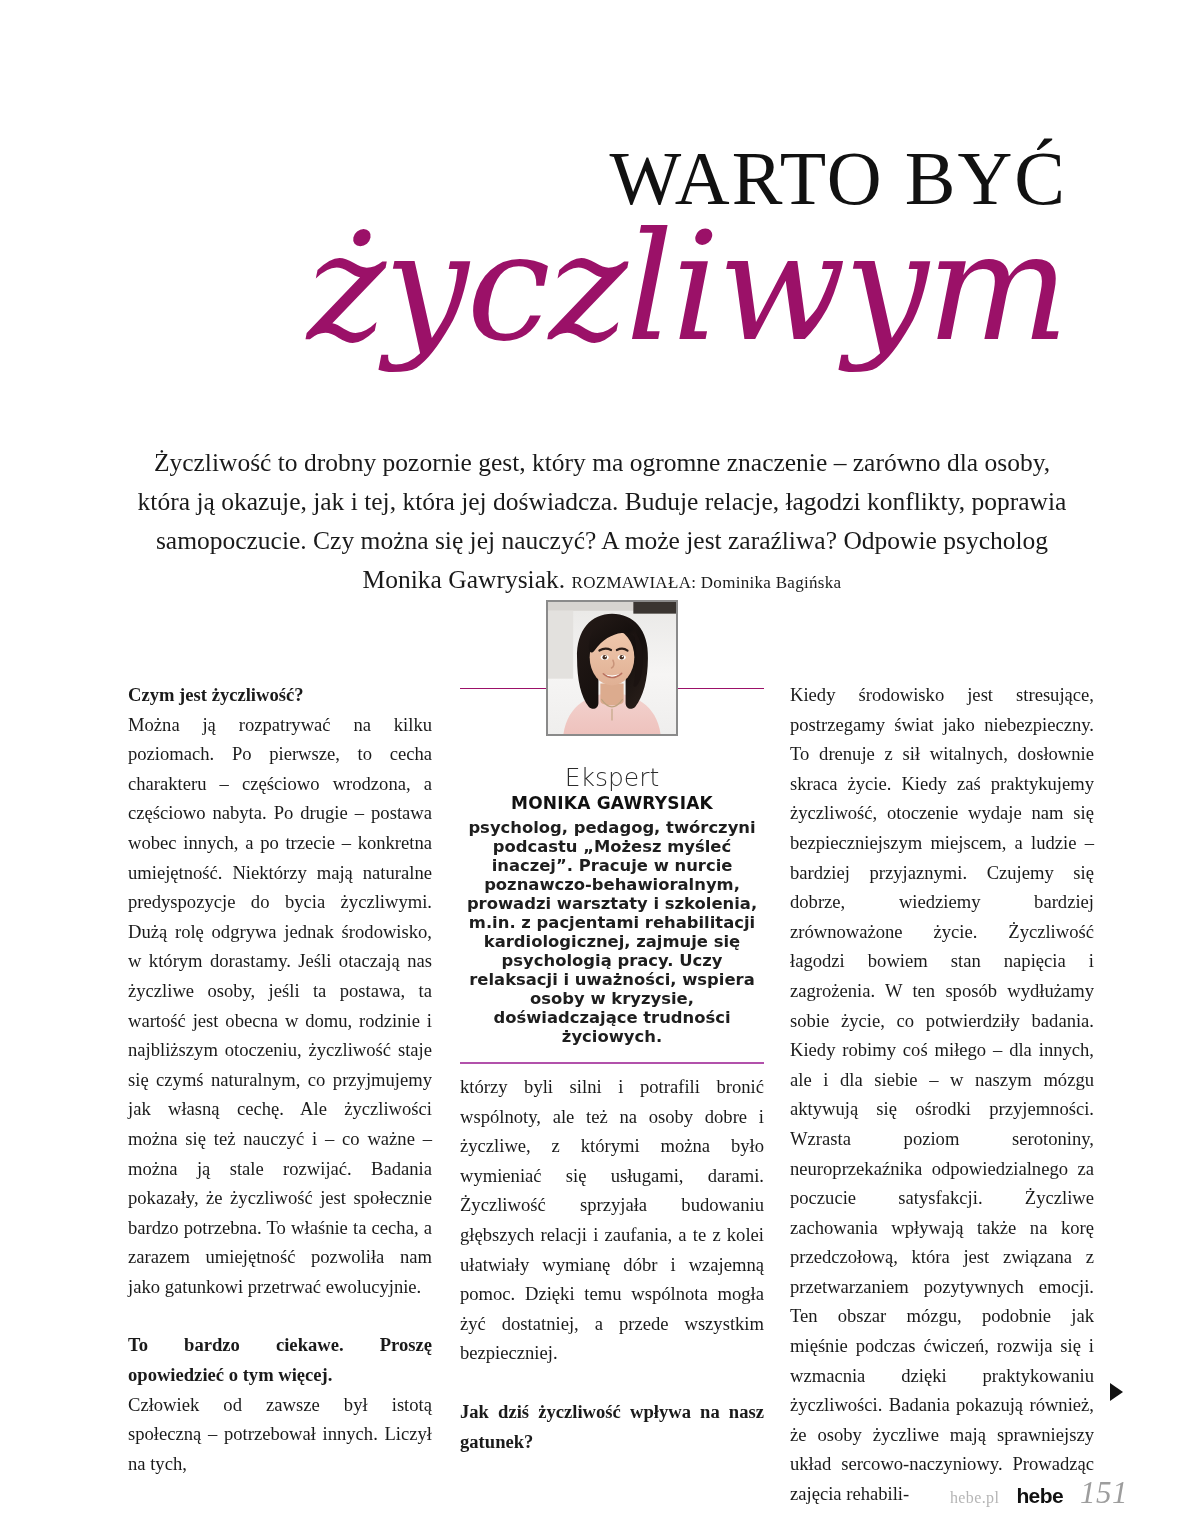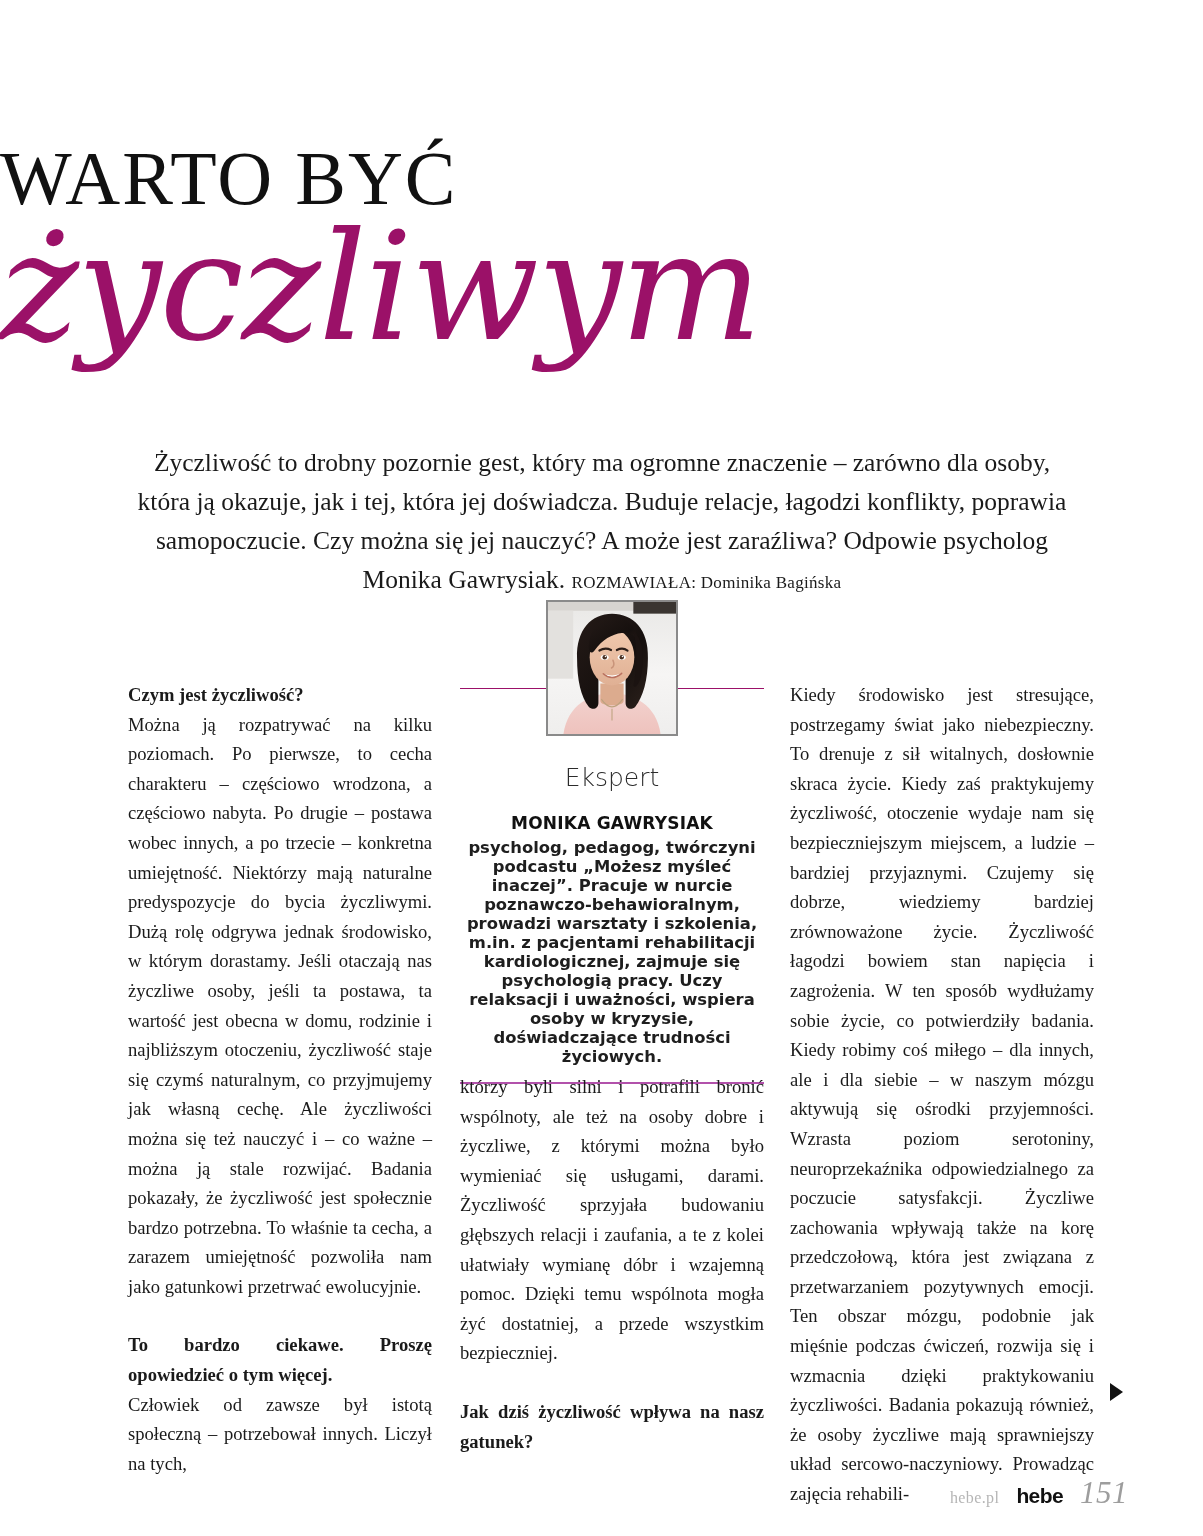--- a/index.html
+++ b/index.html
@@ -18,21 +18,21 @@
     position: absolute;
     inset: 0;
   }
 
   
   .title-block {
     position: absolute;
     top: 140px;
     left: 0;
     width: 1067px;
-    text-align: left;
+    text-align: right;
   }
 
   .title-line1 {
     font-family: "Liberation Serif", serif;
     font-size: 76px;
     letter-spacing: 2px;
     color: #111111;
     line-height: 1.0;
     font-weight: 400;
     white-space: nowrap;
@@ -128,21 +128,21 @@
     margin-top: 28px;
     line-height: 1.15;
   }
 
   .expert-name {
     font-family: "DejaVu Sans", sans-serif;
     font-size: 17px;
     font-weight: bold;
     letter-spacing: 0.2px;
     color: #111111;
-    margin-top: 20px;
+    margin-top: 0;
   }
 
   .expert-bio {
     font-family: "DejaVu Sans", sans-serif;
     font-size: 16.4px;
     line-height: 19px;
     color: #1e1e1e;
     margin-top: 5px;
     text-align: center;
     font-weight: bold;

